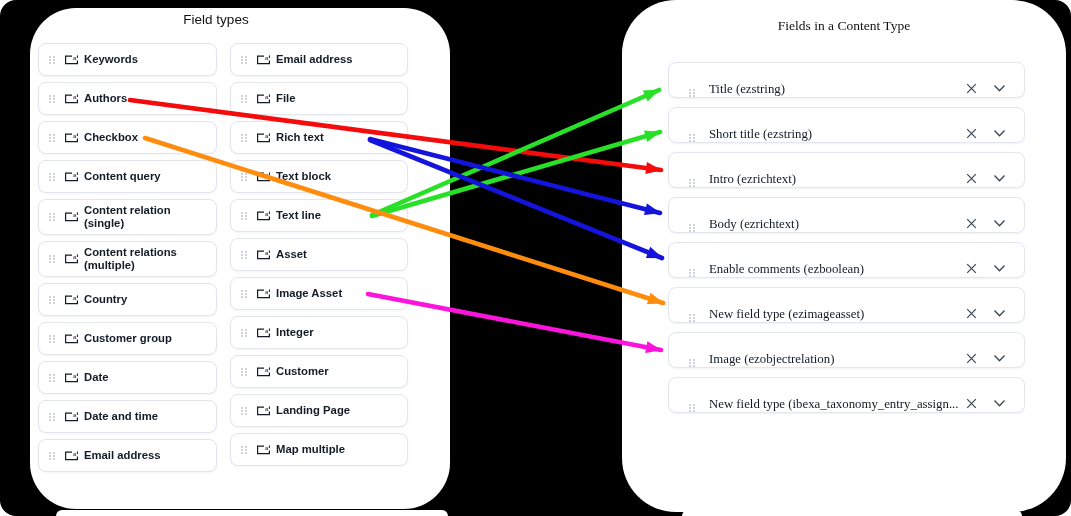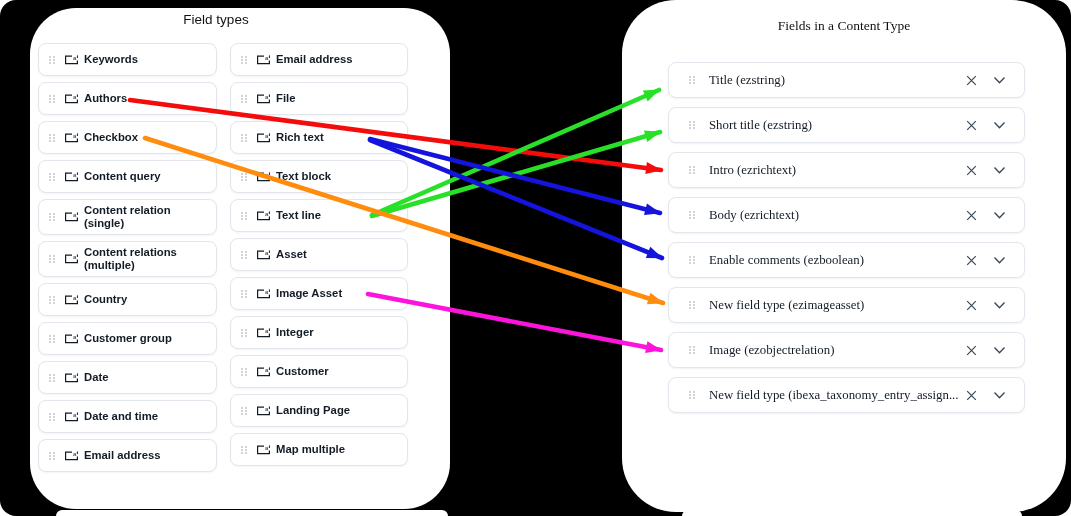--- a/index.html
+++ b/index.html
@@ -14,21 +14,21 @@
   .fcol1{left:8px;width:179px;}
   .fcol2{left:200px;width:178px;}
   .fcard{display:flex;align-items:center;box-sizing:border-box;min-height:33px;
          padding:4px 6px 4px 10px;background:#fff;border:1px solid #e3e5ec;border-radius:8px;
          box-shadow:0 1px 2px rgba(20,30,60,0.05);}
   .flabel{font-size:11.3px;font-weight:600;color:#131c26;line-height:13px;}
   .handle{display:grid;grid-template-columns:2px 2px;grid-auto-rows:2px;gap:1px 2px;flex:0 0 auto;}
   .handle b{background:#cfd4dc;}
   .ficon{flex:0 0 auto;margin:0 5px 0 9px;display:flex;}
   .rlist{position:absolute;left:46px;top:62px;width:357px;display:flex;flex-direction:column;gap:9px;}
-  .rcard{display:flex;align-items:center;box-sizing:border-box;height:36px;padding:0 16px 0 20px;
+  .rcard{display:flex;align-items:flex-end;box-sizing:border-box;height:36px;padding:0 16px 0 20px;
          background:#fff;border:1px solid #e4e6ee;border-radius:8px;
          box-shadow:0 1px 2px rgba(20,30,60,0.06);}
   .rcard .handle{margin-right:14px;}
   .rlabel{flex:1;font-size:12.8px;color:#131c26;white-space:nowrap;overflow:hidden;}
   .icon-btn{display:flex;align-items:center;justify-content:center;width:18px;height:18px;flex:0 0 auto;cursor:pointer;}
   .icon-btn.close{margin-left:auto;margin-right:10px;}
   #arrows{position:absolute;left:0;top:0;width:1071px;height:516px;pointer-events:none;z-index:5;}
   .sheet{position:absolute;background:#fff;height:6px;top:510px;}
   .sheet-left{left:56px;width:392px;border-radius:26px 26px 0 0;}
   .sheet-right{left:682px;width:340px;border-radius:26px 26px 0 0;}

